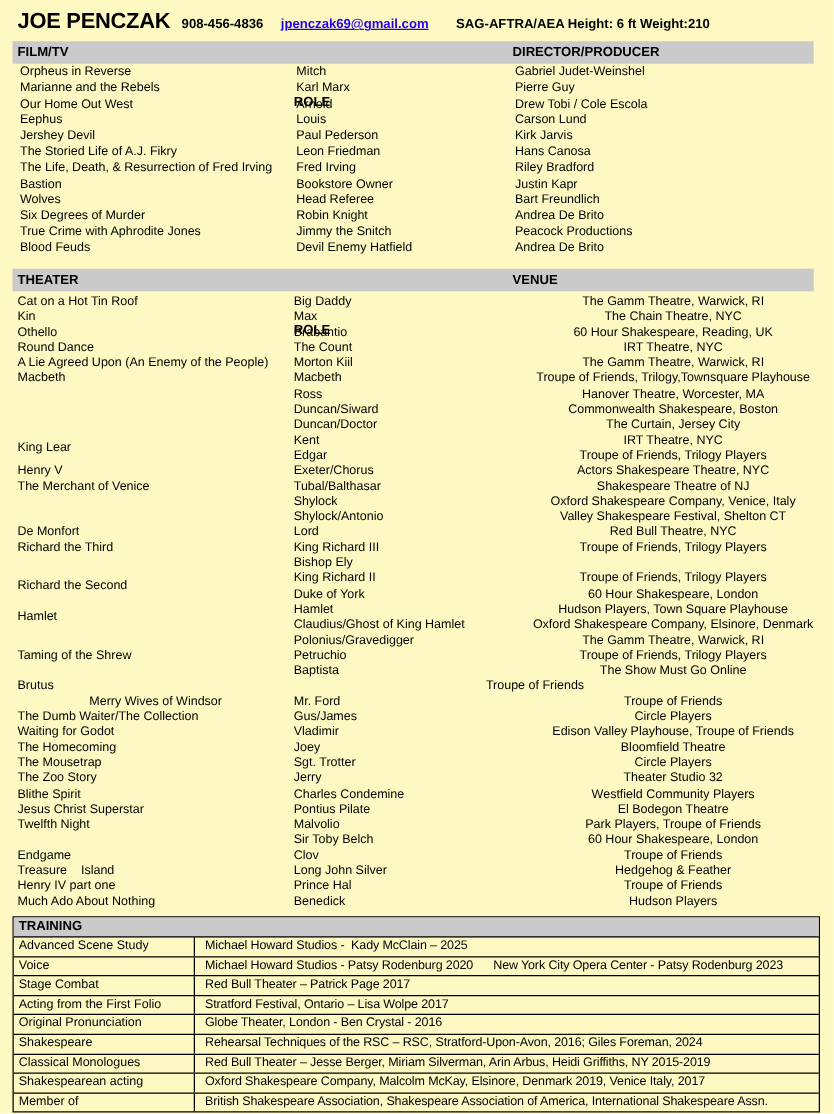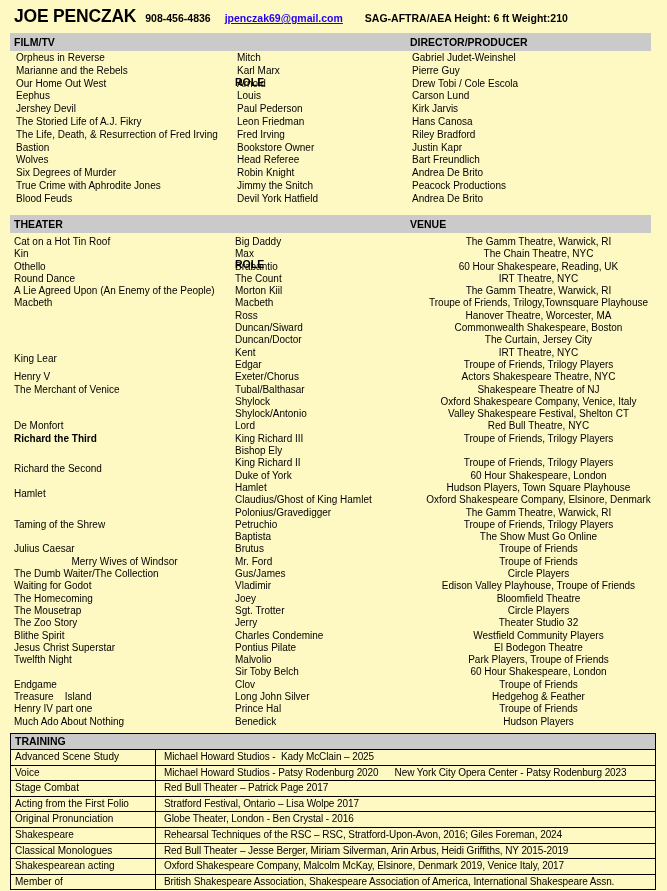--- a/index.html
+++ b/index.html
@@ -108,21 +108,21 @@
         <div class="c1">Robin Knight</div>
         <div class="c2">Andrea De Brito</div>
       </div>
       <div class="row">
         <div class="c0">True Crime with Aphrodite Jones</div>
         <div class="c1">Jimmy the Snitch</div>
         <div class="c2">Peacock Productions</div>
       </div>
       <div class="row">
         <div class="c0">Blood Feuds</div>
-        <div class="c1">Devil York Hatfield</div>
+        <div class="c1">Devil Enemy Hatfield</div>
         <div class="c2">Andrea De Brito</div>
       </div>
     </div>
 
   <div class="bar" id="theater-bar" style="background: rgb(202, 202, 202);">
     <span class="b0">THEATER</span>
     <span class="b1">ROLE</span>
     <span class="b2">VENUE</span>
   </div>
 
@@ -235,21 +235,21 @@
       <div class="tgroup">
         <div class="tname" style="padding-top: 0px;">De Monfort</div>
         <div class="tcredits">
           <div class="tline">
             <div class="c1">Lord</div>
             <div class="c2">Red Bull Theatre, NYC</div>
           </div>
         </div>
       </div>
       <div class="tgroup">
-        <div class="tname" style="padding-top: 0px; font-weight: bold;">Richard the Third</div>
+        <div class="tname" style="padding-top: 0px;">Richard the Third</div>
         <div class="tcredits">
           <div class="tline">
             <div class="c1">King Richard III</div>
             <div class="c2">Troupe of Friends, Trilogy Players</div>
           </div>
           <div class="tline">
             <div class="c1">Bishop Ely</div>
           </div>
         </div>
       </div>
@@ -290,21 +290,20 @@
             <div class="c1">Petruchio</div>
             <div class="c2">Troupe of Friends, Trilogy Players</div>
           </div>
           <div class="tline">
             <div class="c1">Baptista</div>
             <div class="c2">The Show Must Go Online</div>
           </div>
         </div>
       </div>
       <div class="tgroup">
-        <div class="tname" style="padding-top: 0px;">Julius Caesar</div>
         <div class="tcredits">
           <div class="tline">
             <div class="c1">Brutus</div>
             <div class="c2">Troupe of Friends</div>
           </div>
         </div>
       </div>
       <div class="tgroup">
         <div class="tname" style="padding-top: 0px; text-align: center;">Merry Wives of Windsor</div>
         <div class="tcredits">

